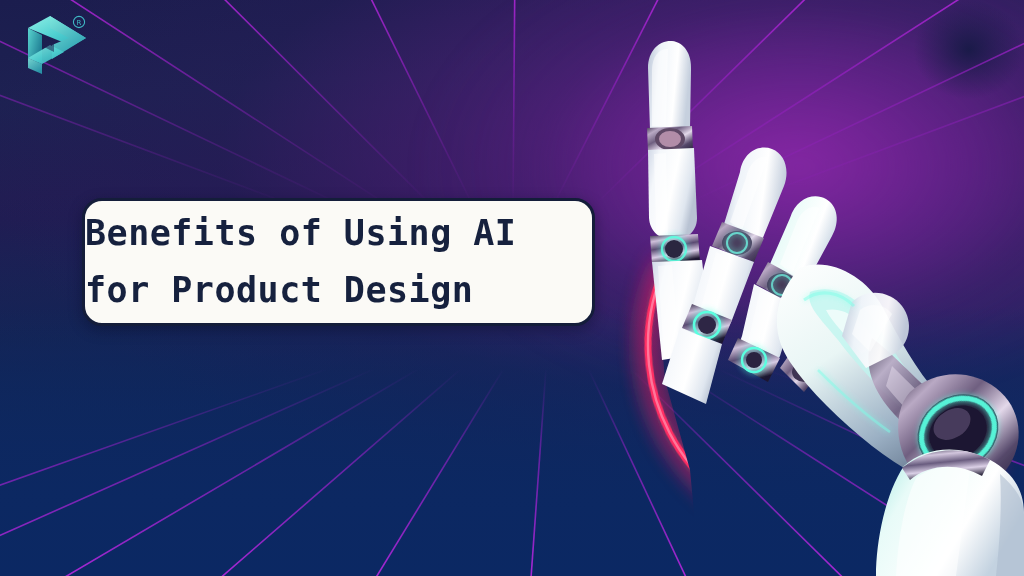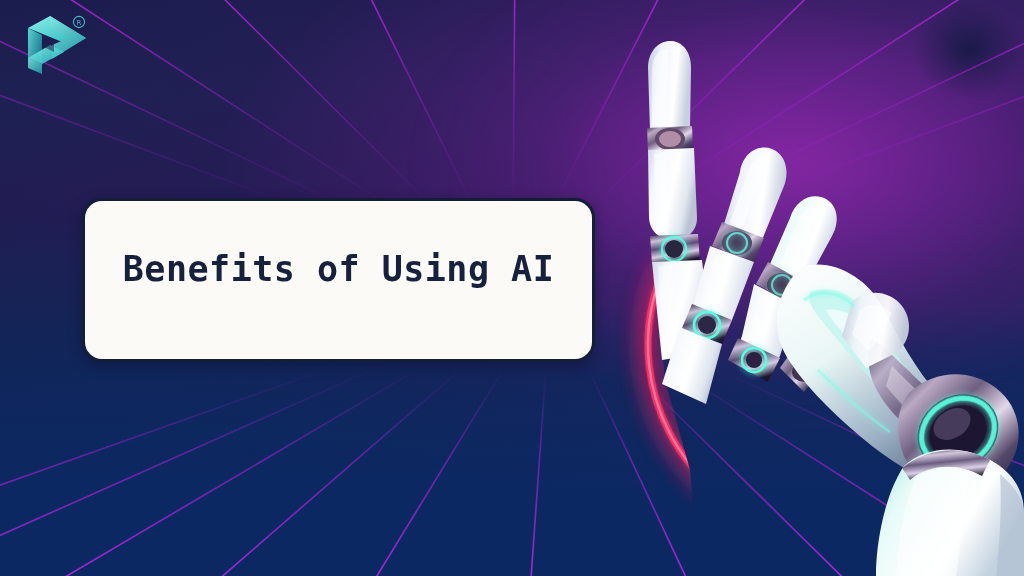--- a/index.html
+++ b/index.html
@@ -69,28 +69,28 @@
     width: 14px; height: 14px;
   }
   .logo-reg svg { display:block; width:100%; height:100%; }
 
   
   .title-card {
     position: absolute;
     left: 82px;
     top: 198px;
     width: 513px;
-    height: 164px;
+    height: 128px;
     background: #fbfaf6;
     border: 3px solid #141d3a;
     border-radius: 20px;
     box-sizing: border-box;
     display: flex;
     flex-direction: column;
-    align-items: center;
+    align-items: flex-start;
     justify-content: center;
     box-shadow: 0 4px 14px rgba(5,8,30,0.35);
   }
   .title-line {
     font-family: "DejaVu Sans Mono", "Liberation Mono", monospace;
     font-weight: bold;
     font-size: 35px;
     line-height: 1.0;
     color: #16213e;
     letter-spacing: 0.5px;
@@ -448,15 +448,16 @@
 
   <div class="logo-reg">
     <svg viewBox="0 0 14 14" xmlns="http://www.w3.org/2000/svg">
       <circle cx="7" cy="7" r="5.6" fill="none" stroke="#3fb9c4" stroke-width="1.1"></circle>
       <text x="7" y="10" text-anchor="middle" font-family="DejaVu Sans, sans-serif" font-size="7" fill="#3fb9c4">R</text>
     </svg>
   </div>
 
   <div class="title-card">
     <div class="title-line l1">Benefits of Using AI</div>
+    <div class="title-line l2">for Product Design</div>
   </div>
 
 </div>
 
 </body></html>

